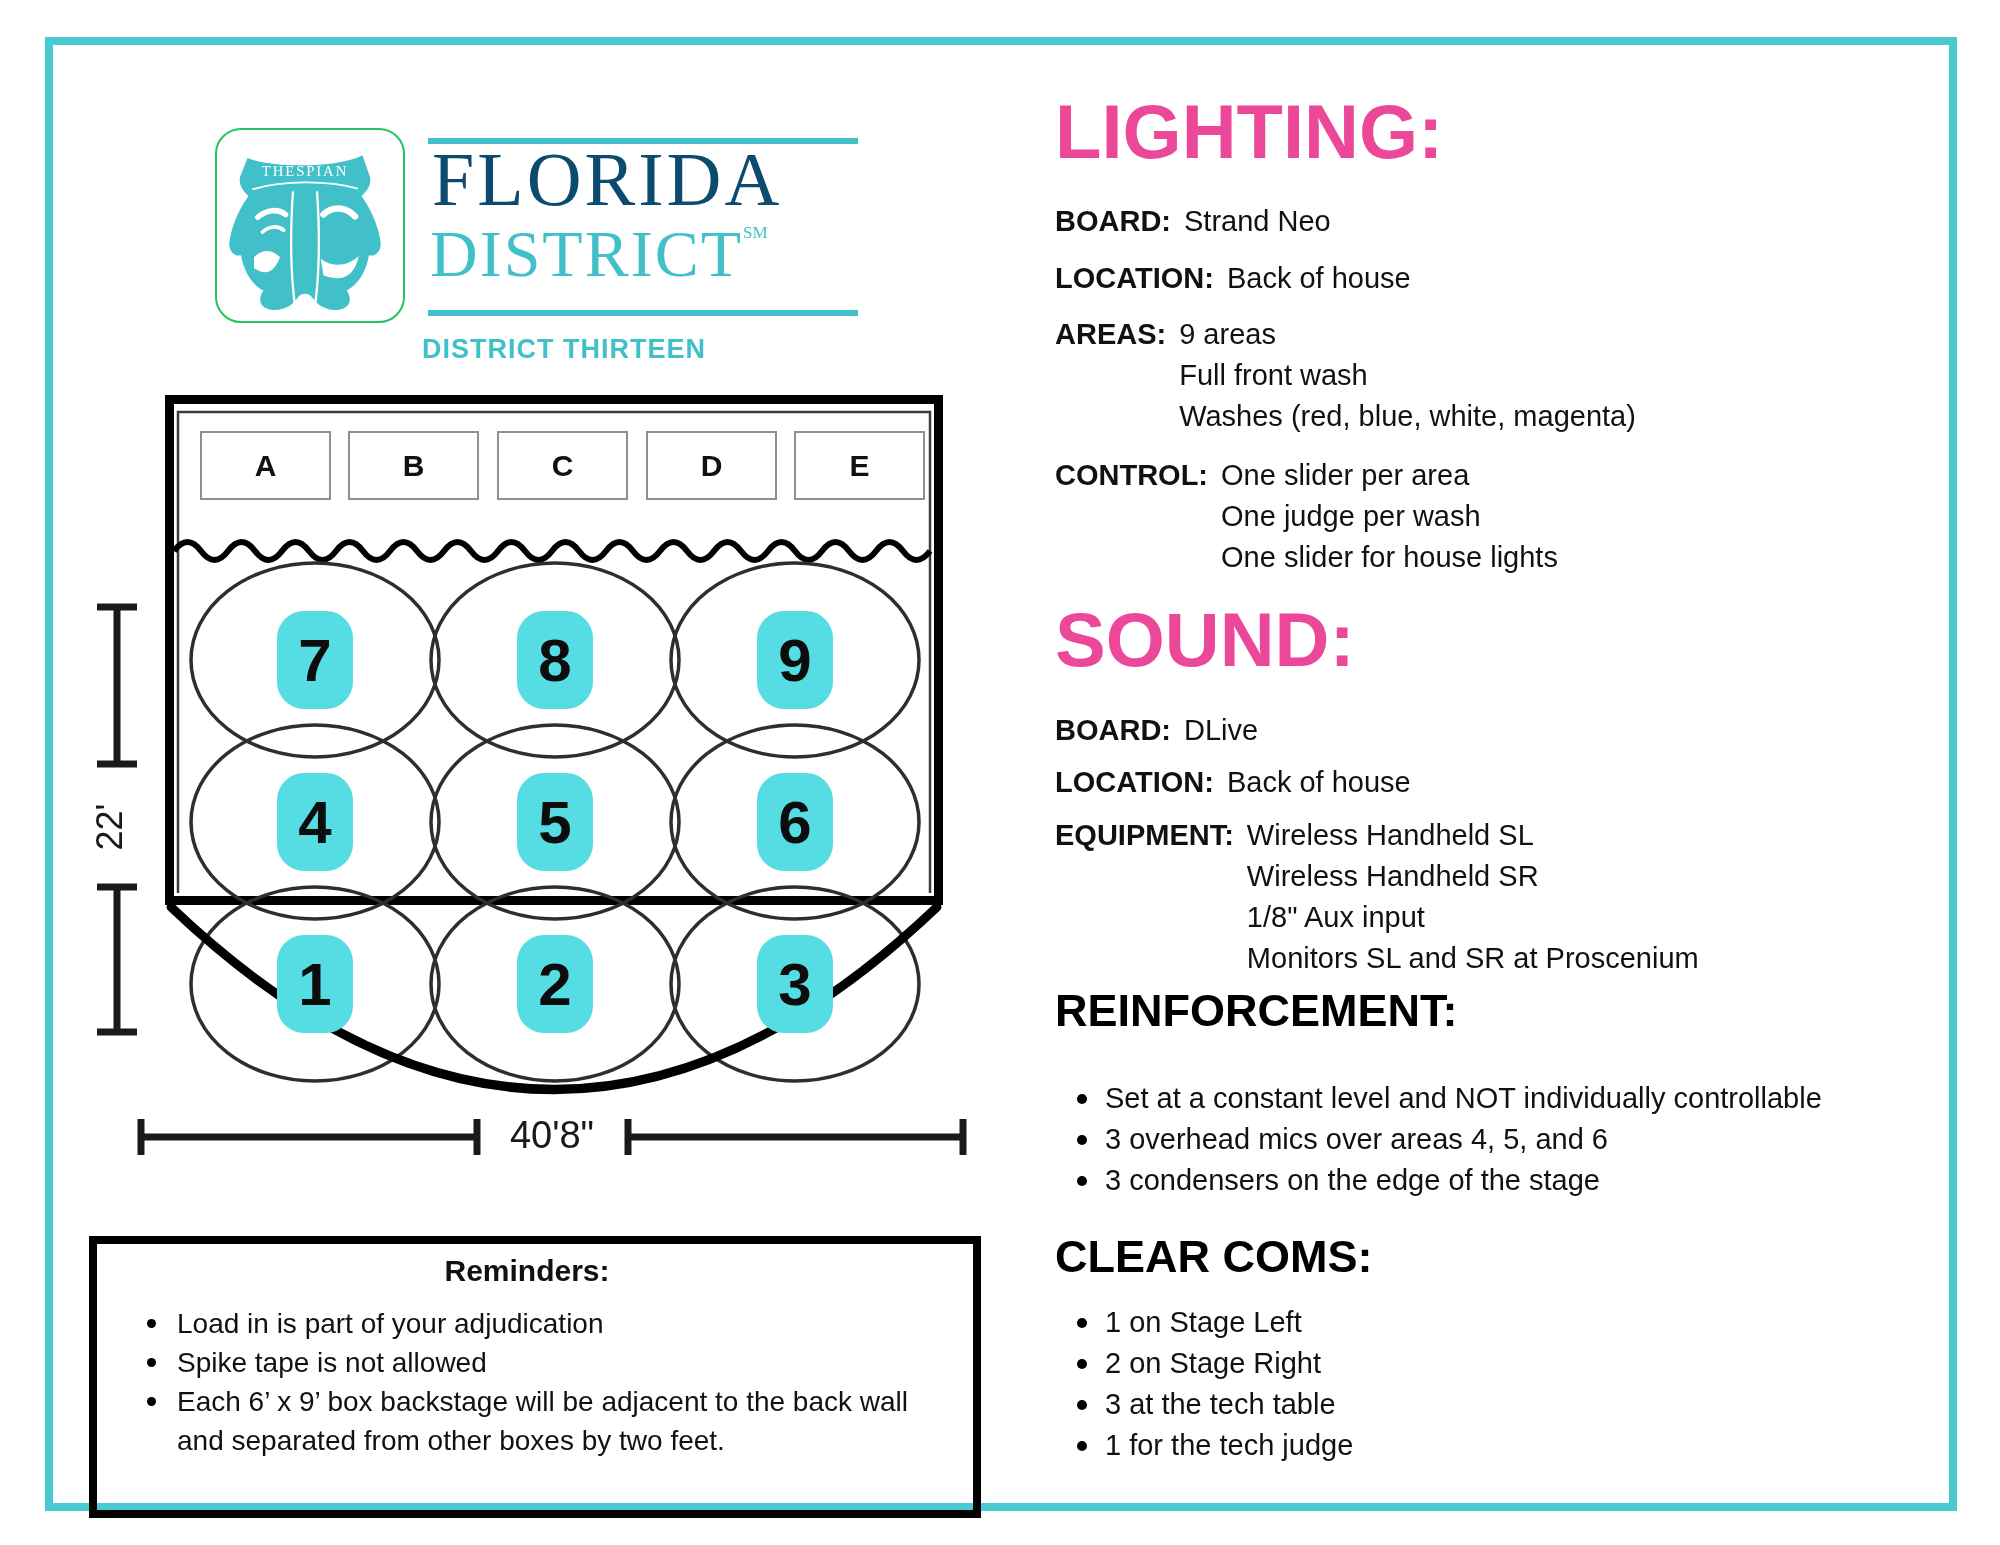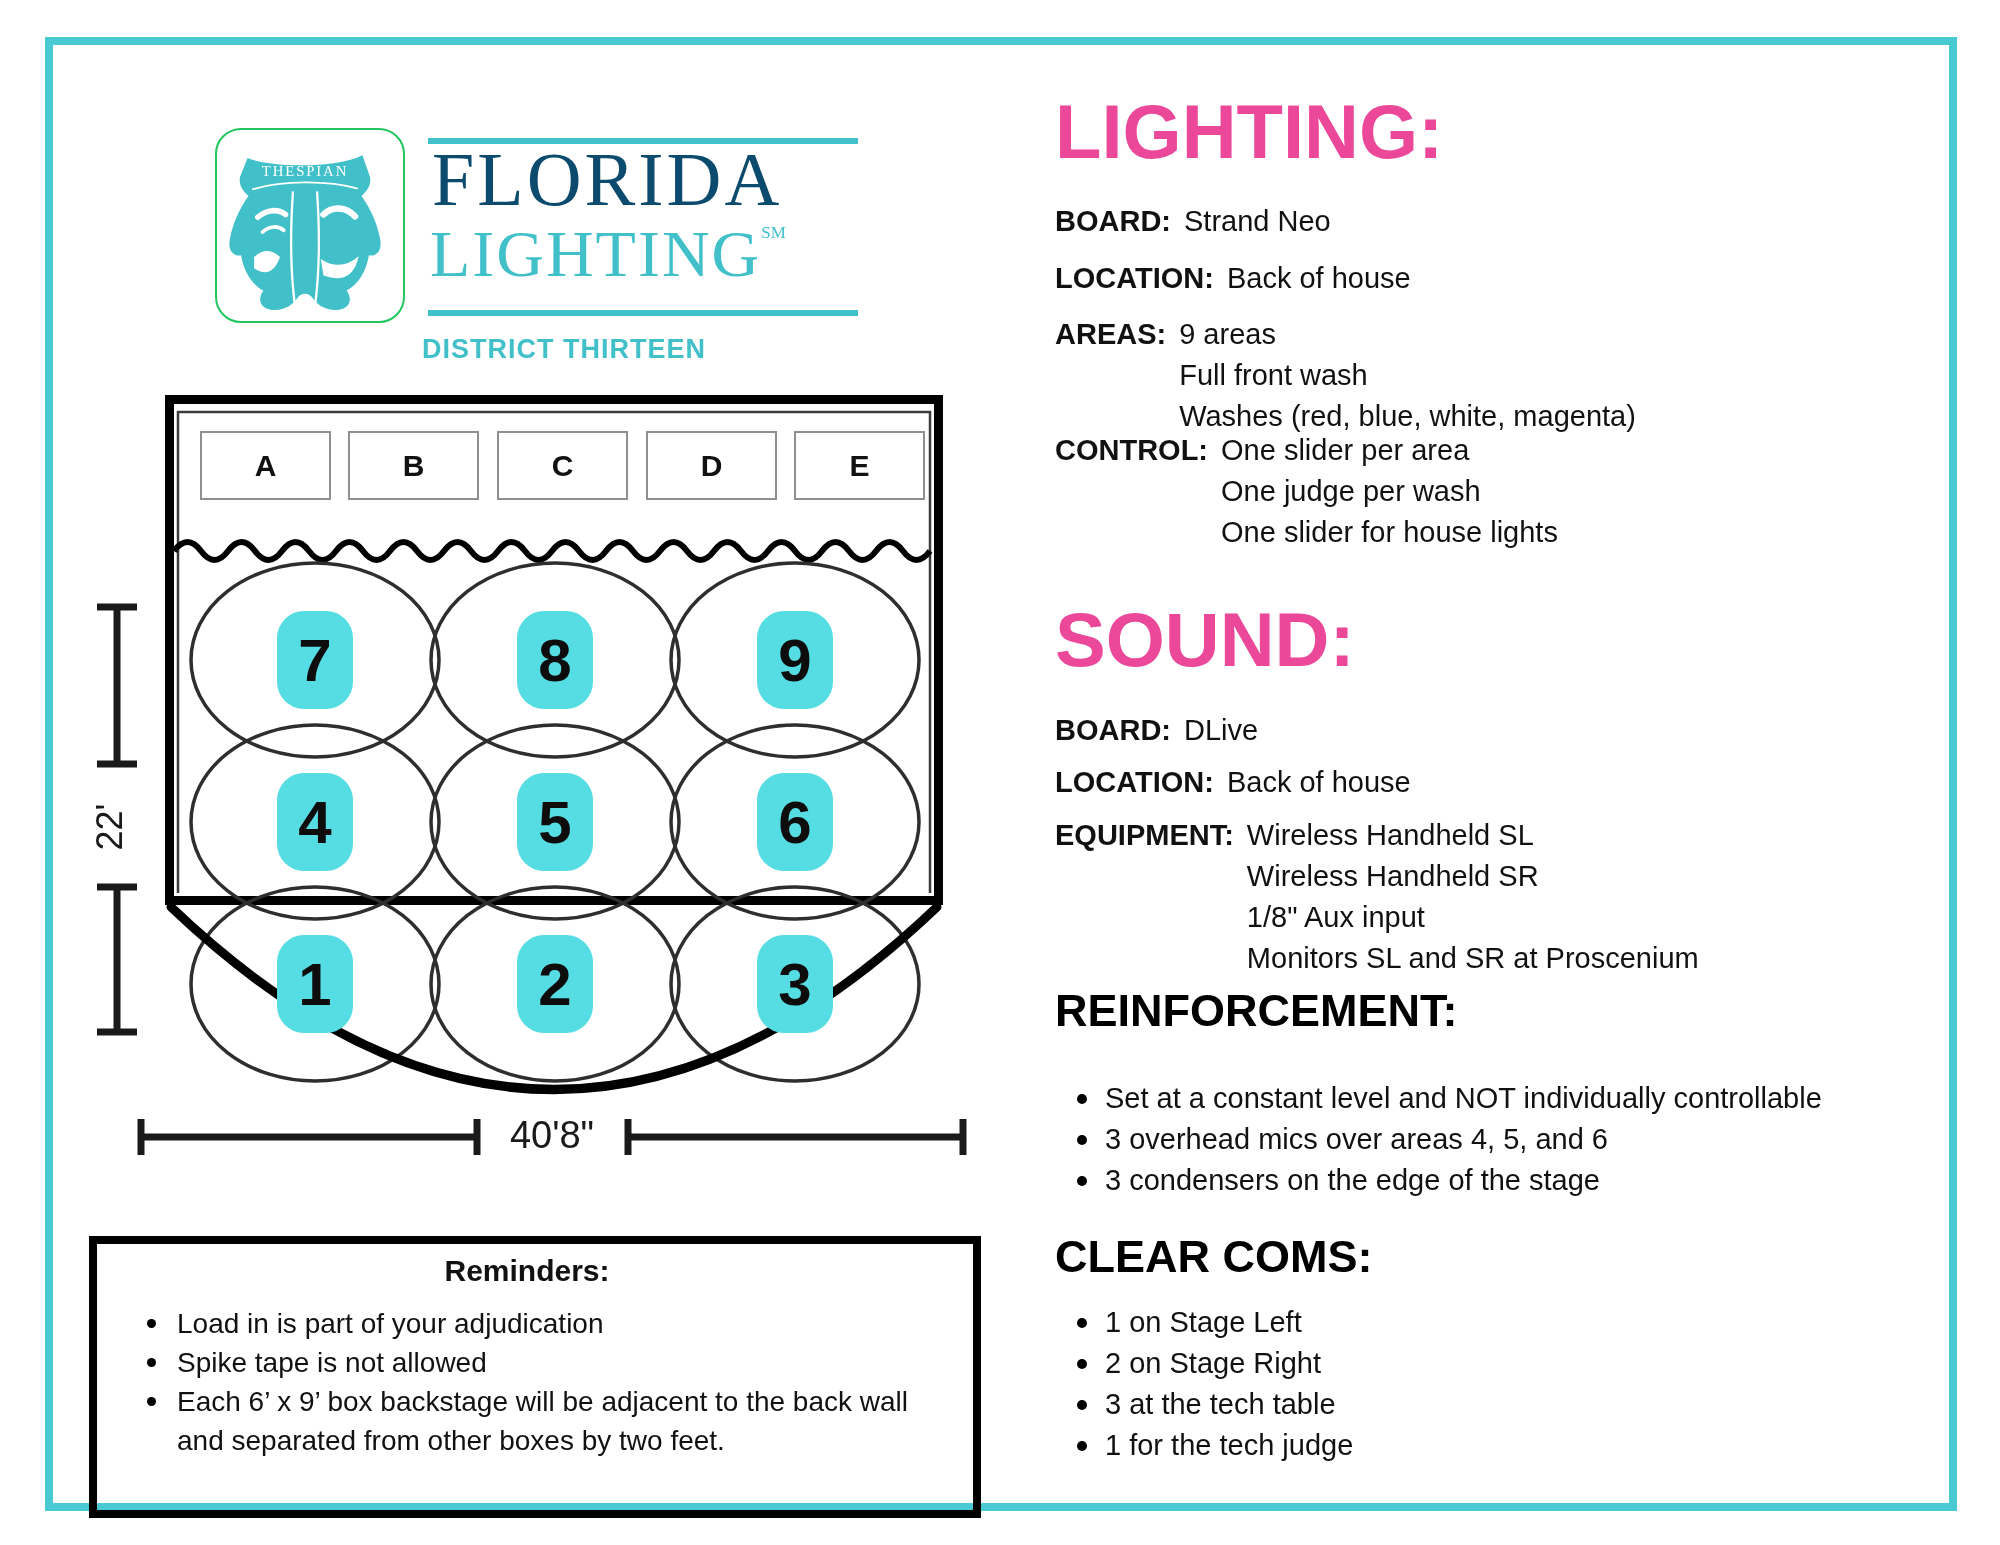--- a/index.html
+++ b/index.html
@@ -68,21 +68,21 @@
     <path d="M115,91 C124,82 139,82 149,93" stroke="#fff" stroke-width="7" fill="none" stroke-linecap="round"></path>
     <path d="M40,137 Q54,124 68,137 Q59,162 40,149 Z" fill="#fff"></path>
     <path d="M112,139 Q133,153 153,136 Q146,168 115,157 Z" fill="#fff"></path>
     <text x="95" y="49" text-anchor="middle" fill="#fff" font-family="Liberation Serif, serif" font-size="16" letter-spacing="2">THESPIAN</text>
   </svg>
 </div>
 
 <div class="abs brand-rule" style="top:138px;"></div>
 <div class="abs brand1">FLORIDA</div>
 <div class="abs brand2">
-  <span>LIGHTING</span><sup>SM</sup>
+  <span>DISTRICT</span><sup>SM</sup>
 </div>
 <div class="abs brand-rule" style="top:310px;"></div>
 <div class="abs district">DISTRICT THIRTEEN</div>
 
 <div class="abs stage-rect"></div>
 
 <svg class="abs svg-layer" viewBox="0 0 2000 1545">
 
   <polyline points="178,893 178,412 930,412 930,893" fill="none" stroke="#3c3c3c" stroke-width="2.5"></polyline>
 
@@ -160,21 +160,21 @@
   <span>Back of house</span>
 </div>
 <div class="abs info-row" style="top:314px;">
   <span class="lbl">AREAS:</span>
   <div class="content">
     <div>9 areas</div>
     <div>Full front wash</div>
     <div>Washes (red, blue, white, magenta)</div>
   </div>
 </div>
-<div class="abs info-row" style="top:430px;">
+<div class="abs info-row" style="top:455px;">
   <span class="lbl">CONTROL:</span>
   <div class="content">
     <div>One slider per area</div>
     <div>One judge per wash</div>
     <div>One slider for house lights</div>
   </div>
 </div>
 
 <h1 class="abs h-big" style="top:602px;margin:0;">SOUND:</h1>
 

